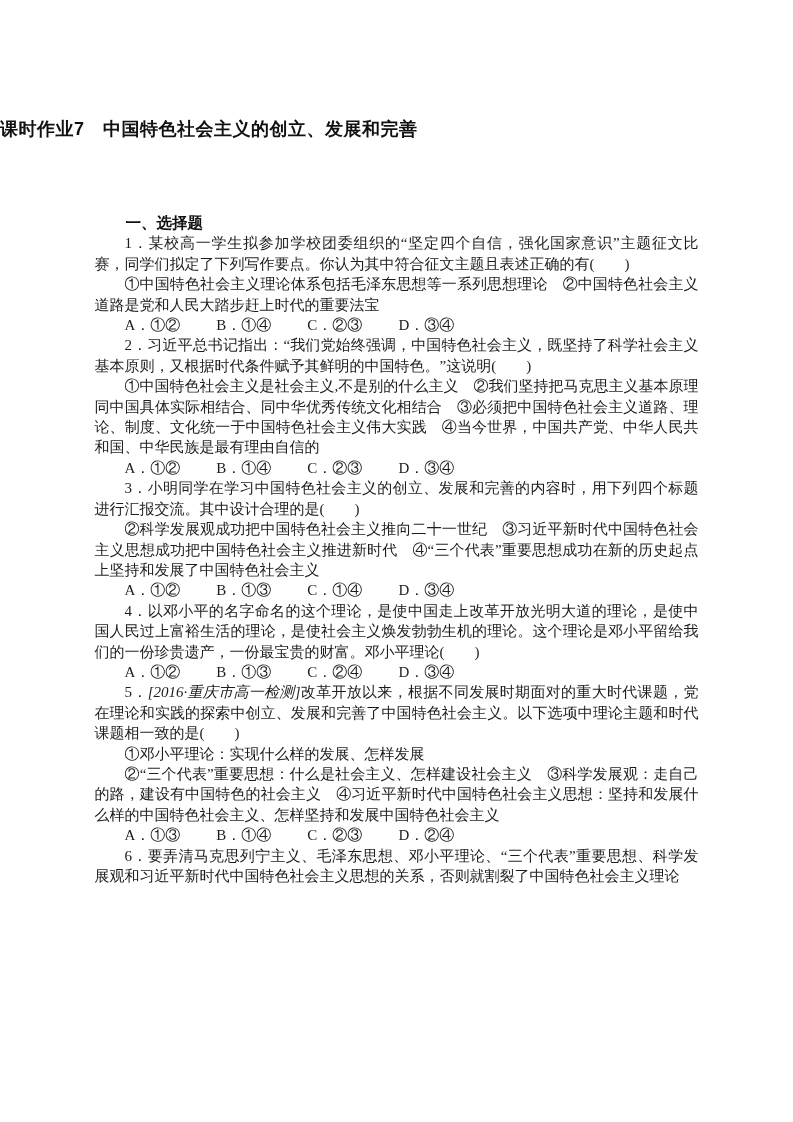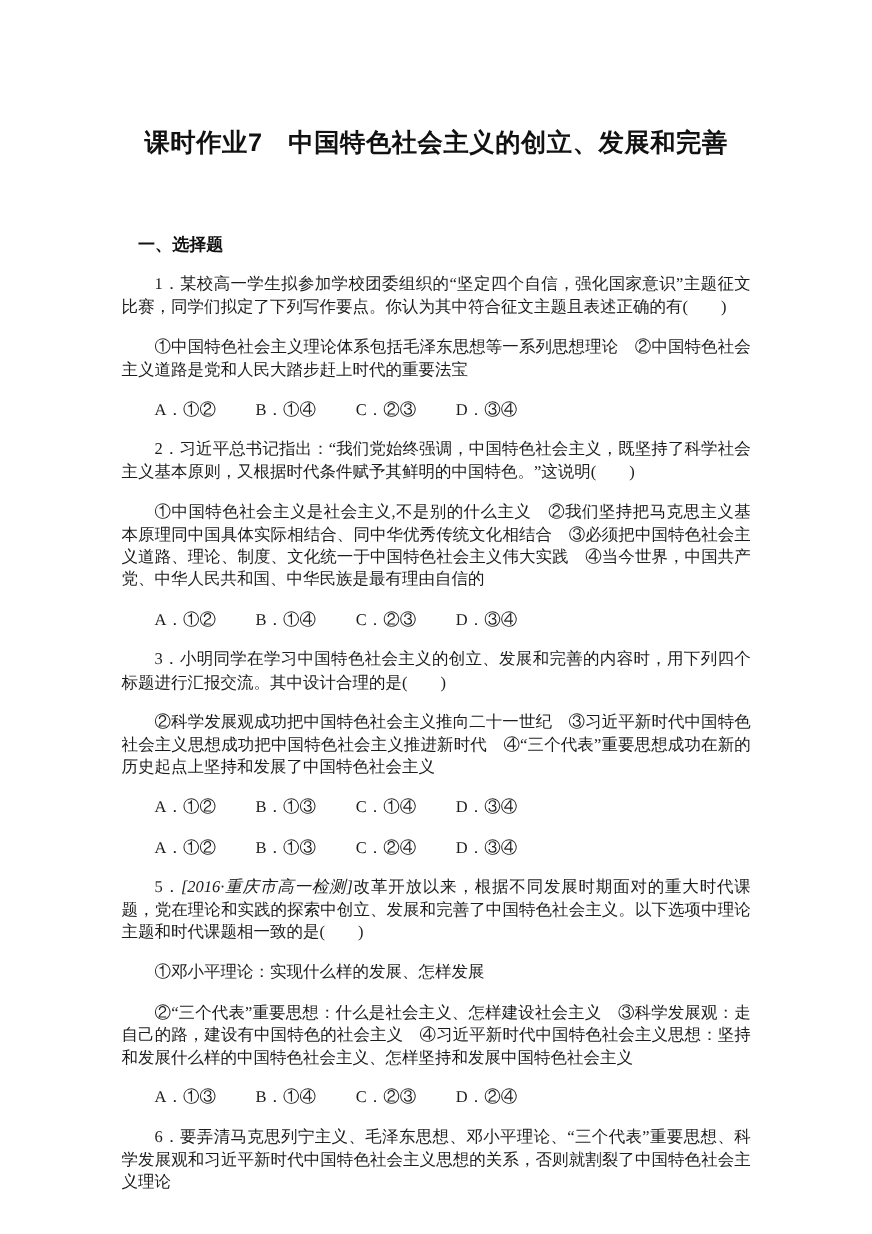--- a/index.html
+++ b/index.html
@@ -11,24 +11,24 @@
     position: relative;
     width: 793px;
     height: 1122px;
     background: #ffffff;
     overflow: hidden;
     color: #1b1b1b;
   }
   .title {
     margin: 0;
     padding-top: 116px;
-    text-align: center;
+    text-align: left;
     font-family: "Liberation Sans", sans-serif;
     font-weight: 700;
-    font-size: 23px;
+    font-size: 18px;
     line-height: 27px;
     letter-spacing: 0.5px;
     color: #111111;
   }
   .content {
     width: 604px;
     margin: 70px auto 0 auto;
     font-family: "Liberation Serif", serif;
     font-size: 15px;
     line-height: 20.4px;
@@ -38,21 +38,21 @@
   .section-heading {
     margin: 0;
     font-family: Liberation Serif, serif;
     font-weight: 700;
     font-size: 15.5px;
     line-height: 20.4px;
     text-indent: 2em;
     color: #111111;
   }
   .para {
-    margin: 16px;
+    margin: 0;
     text-indent: 2em;
   }
   .answers .answer-choice {
     margin-right: 2.4em;
   }
   .answers .answer-choice:last-child {
     margin-right: 0;
   }
   .tag {
     font-style: italic;
@@ -75,20 +75,21 @@
           <p class="para"><span>2．</span><span>习近平总书记指出：“我们党始终强调，中国特色社会主义，既坚持了科学社会主义基本原则，又根据时代条件赋予其鲜明的中国特色。”这说明(　　)</span></p>
           <p class="para">①中国特色社会主义是社会主义,不是别的什么主义　②我们坚持把马克思主义基本原理同中国具体实际相结合、同中华优秀传统文化相结合　③必须把中国特色社会主义道路、理论、制度、文化统一于中国特色社会主义伟大实践　④当今世界，中国共产党、中华人民共和国、中华民族是最有理由自信的</p>
           <p class="para answers"><span class="answer-choice">A．①②</span><span class="answer-choice">B．①④</span><span class="answer-choice">C．②③</span><span class="answer-choice">D．③④</span></p>
         </div>
         <div>
           <p class="para"><span>3．</span><span>小明同学在学习中国特色社会主义的创立、发展和完善的内容时，用下列四个标题进行汇报交流。其中设计合理的是(　　)</span></p>
           <p class="para">②科学发展观成功把中国特色社会主义推向二十一世纪　③习近平新时代中国特色社会主义思想成功把中国特色社会主义推进新时代　④“三个代表”重要思想成功在新的历史起点上坚持和发展了中国特色社会主义</p>
           <p class="para answers"><span class="answer-choice">A．①②</span><span class="answer-choice">B．①③</span><span class="answer-choice">C．①④</span><span class="answer-choice">D．③④</span></p>
         </div>
         <div>
+          <p class="para"><span>4．</span><span>以邓小平的名字命名的这个理论，是使中国走上改革开放光明大道的理论，是使中国人民过上富裕生活的理论，是使社会主义焕发勃勃生机的理论。这个理论是邓小平留给我们的一份珍贵遗产，一份最宝贵的财富。邓小平理论(　　)</span></p>
           <p class="para answers"><span class="answer-choice">A．①②</span><span class="answer-choice">B．①③</span><span class="answer-choice">C．②④</span><span class="answer-choice">D．③④</span></p>
         </div>
         <div>
           <p class="para"><span>5．</span><span class="tag">[2016·重庆市高一检测]</span><span>改革开放以来，根据不同发展时期面对的重大时代课题，党在理论和实践的探索中创立、发展和完善了中国特色社会主义。以下选项中理论主题和时代课题相一致的是(　　)</span></p>
           <p class="para">①邓小平理论：实现什么样的发展、怎样发展</p>
           <p class="para">②“三个代表”重要思想：什么是社会主义、怎样建设社会主义　③科学发展观：走自己的路，建设有中国特色的社会主义　④习近平新时代中国特色社会主义思想：坚持和发展什么样的中国特色社会主义、怎样坚持和发展中国特色社会主义</p>
           <p class="para answers"><span class="answer-choice">A．①③</span><span class="answer-choice">B．①④</span><span class="answer-choice">C．②③</span><span class="answer-choice">D．②④</span></p>
         </div>
         <div>
           <p class="para"><span>6．</span><span>要弄清马克思列宁主义、毛泽东思想、邓小平理论、“三个代表”重要思想、科学发展观和习近平新时代中国特色社会主义思想的关系，否则就割裂了中国特色社会主义理论</span></p>

